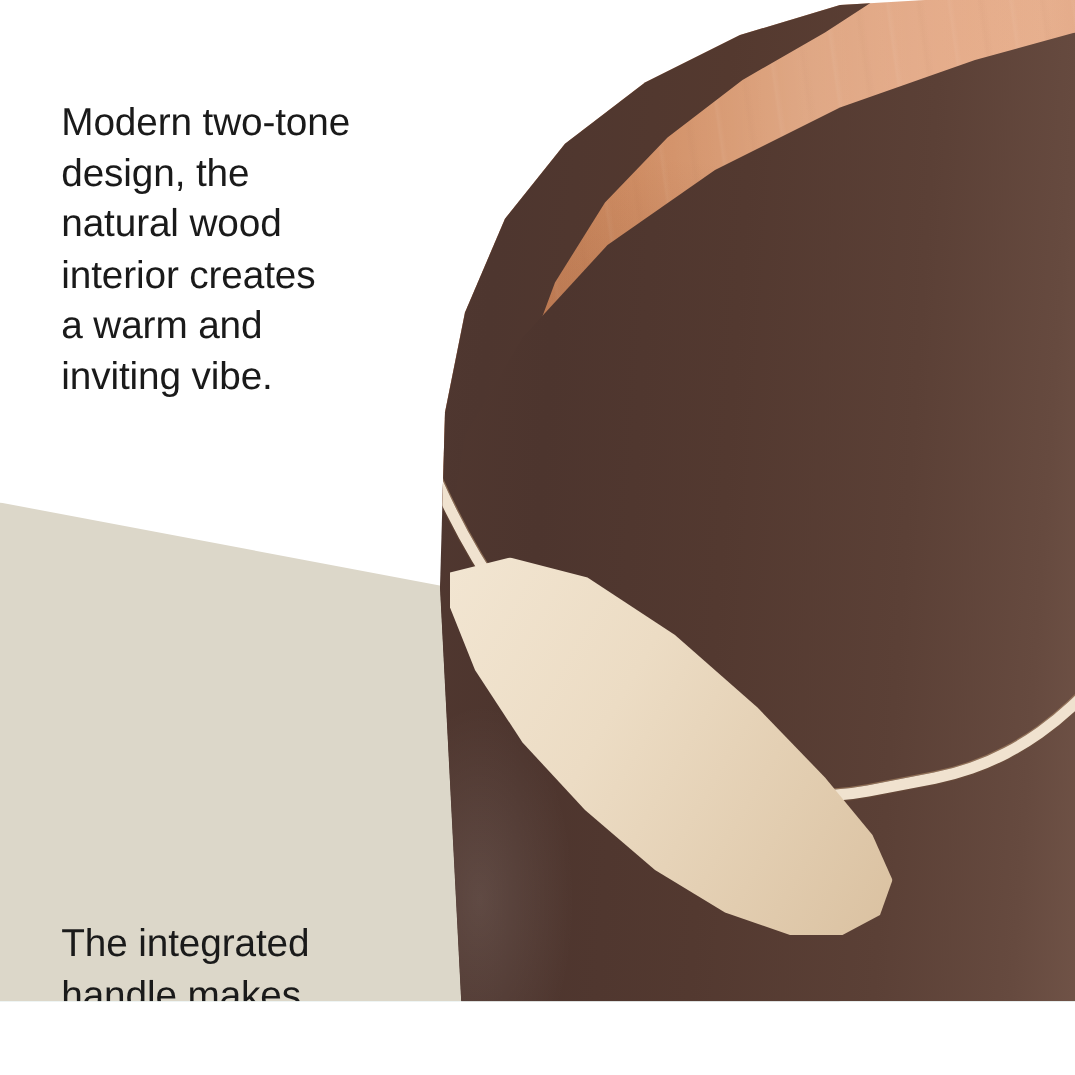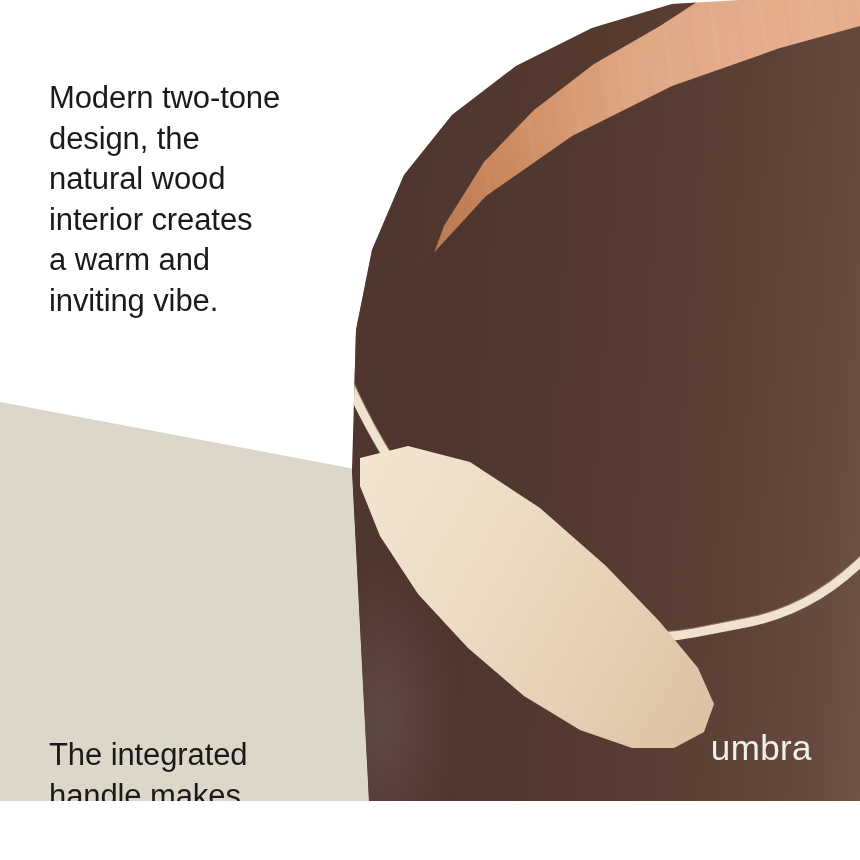--- a/index.html
+++ b/index.html
@@ -405,15 +405,14 @@
 design, the
 natural wood
 interior creates
 a warm and
 inviting vibe.</p>
 
   <p class="copy-bottom">The integrated
 handle makes
 emptying a breeze.</p>
 
-  <div class="brand">umbra</div>
 
 </div>
 
 </body></html>

